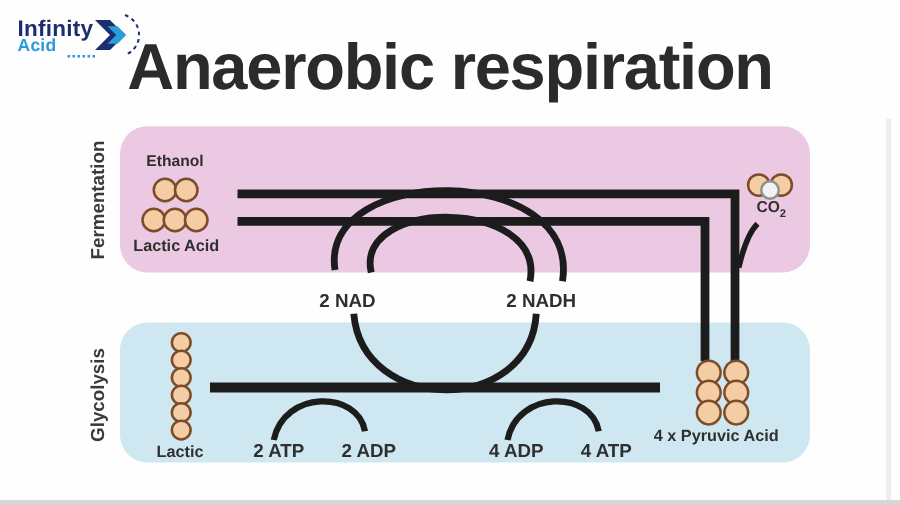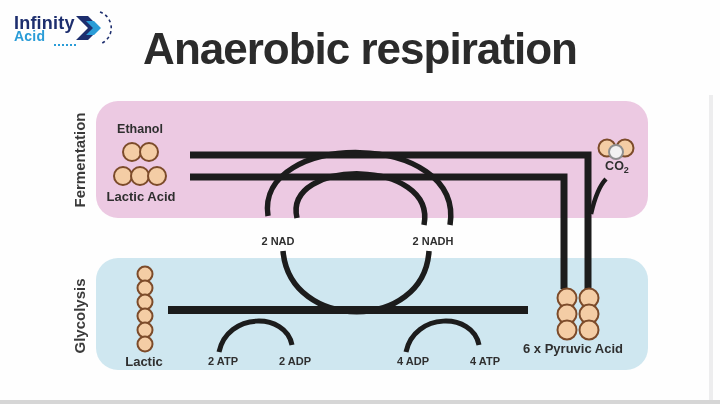--- a/index.html
+++ b/index.html
@@ -4,29 +4,29 @@
 <style>
   html,body{margin:0;padding:0;background:#ffffff;}
   .stage{
     position:relative;width:720px;height:404px;overflow:hidden;
     background:#fefefe;font-family:"Liberation Sans",sans-serif;
   }
   .art{position:absolute;left:0;top:0;z-index:1;}
   .art path{fill:none;stroke-linejoin:miter;stroke-linecap:butt;}
   .title{
     position:absolute;left:0;top:24px;width:720px;margin:0;z-index:3;
-    text-align:center;font-size:44px;font-weight:bold;color:#2b2b2b;
+    text-align:center;font-size:52px;font-weight:bold;color:#2b2b2b;
     letter-spacing:-1px;
   }
   .lbl{
     position:absolute;z-index:3;transform:translate(-50%,-50%);
     font-weight:bold;color:#2f2f2f;white-space:nowrap;font-size:13px;
   }
   .lbl.small{font-size:12.5px;}
-  .lbl.mid{font-size:11px;}
+  .lbl.mid{font-size:15px;}
   .lbl sub{font-size:9px;}
   .vlabel{
     position:absolute;z-index:3;font-weight:bold;font-size:15px;color:#3a3a3a;
     transform:translate(-50%,-50%) rotate(-90deg);white-space:nowrap;
   }
   .logo{position:absolute;left:14px;top:6px;width:110px;height:50px;z-index:4;}
   .logo-line1{position:absolute;left:0;top:7px;font-size:18px;font-weight:bold;color:#1d2e6e;letter-spacing:.2px;}
   .logo-line2{position:absolute;left:0;top:22px;font-size:14px;font-weight:bold;color:#2a9cd7;letter-spacing:.2px;}
   .logo-icon{position:absolute;left:58px;top:2px;}
   .logo-dots{position:absolute;left:40px;top:38px;width:22px;border-bottom:2px dotted #2a9cd7;}
@@ -131,17 +131,17 @@
   <div class="lbl small" style="left:140px;top:129px;">Ethanol</div>
   <div class="lbl" style="left:141px;top:196px;">Lactic Acid</div>
   <div class="lbl small" style="left:617px;top:167px;"><span>CO</span><sub>2</sub></div>
   <div class="lbl mid" style="left:278px;top:241px;">2 NAD</div>
   <div class="lbl mid" style="left:433px;top:241px;">2 NADH</div>
   <div class="lbl mid" style="left:223px;top:361px;">2 ATP</div>
   <div class="lbl mid" style="left:295px;top:361px;">2 ADP</div>
   <div class="lbl mid" style="left:413px;top:361px;">4 ADP</div>
   <div class="lbl mid" style="left:485px;top:361px;">4 ATP</div>
   <div class="lbl" style="left:144px;top:361px;">Lactic</div>
-  <div class="lbl" style="left:573px;top:348px;">6 x Pyruvic Acid</div>
+  <div class="lbl" style="left:573px;top:348px;">4 x Pyruvic Acid</div>
 
   <div class="page-edge-right"></div>
   <div class="page-edge-bottom"></div>
 </div>
 
 </body></html>

